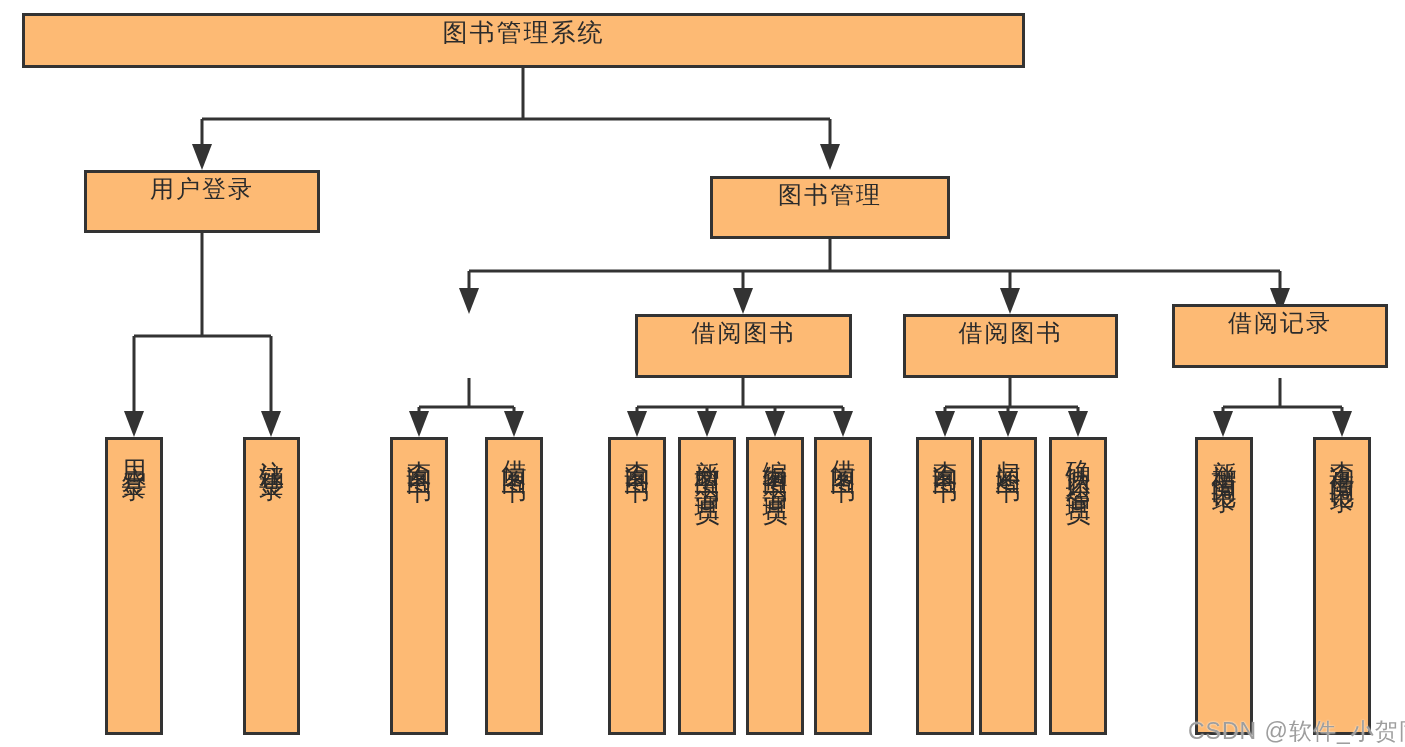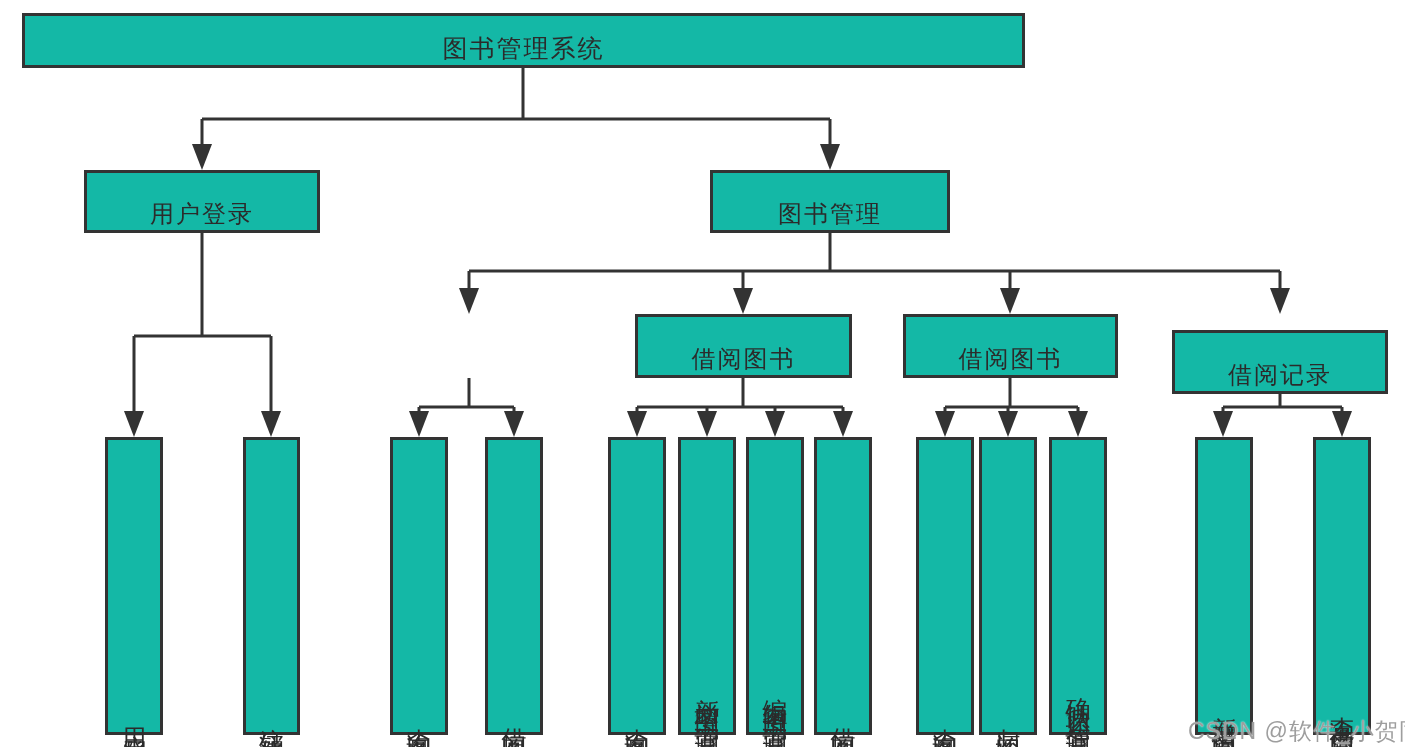--- a/index.html
+++ b/index.html
@@ -5,22 +5,22 @@
   html,body{margin:0;padding:0;background:#fff;}
   .canvas{
     position:relative;width:1405px;height:747px;background:var(--bg,#ffffff);
     font-family:"Liberation Sans",sans-serif;overflow:hidden;color:var(--text,#2b2b2b);
   }
   .connectors{position:absolute;left:0;top:0;z-index:1;}
   .connectors path{stroke:var(--line,#333333);stroke-width:3;fill:none;}
   .connectors polygon{fill:var(--line,#333333);stroke:none;}
   .box{
     position:absolute;z-index:2;box-sizing:border-box;
-    border:3px solid var(--line,#333333);background:#14b8a6;
-    display:flex;align-items:flex-end;justify-content:center;
+    border:3px solid var(--line,#333333);background:#fdba74;
+    display:flex;align-items:flex-start;justify-content:center;
   }
   .box .lbl{white-space:nowrap;}
   .h .lbl{font-size:24px;letter-spacing:2px;}
   .root .lbl{font-size:25px;letter-spacing:2px;}
   .v .lbl{
     writing-mode:vertical-rl;text-orientation:mixed;
     font-size:25px;letter-spacing:6px;line-height:1;white-space:nowrap;
   }
   .watermark{
     position:absolute;z-index:3;left:1188px;top:716px;
@@ -66,31 +66,31 @@
     </g>
   </svg>
 
   <div class="box h root" style="left:22px;top:13px;width:1003px;height:55px">
     <span class="lbl">图书管理系统</span>
   </div>
 
   <div class="box h" style="left:84px;top:170px;width:236px;height:63px">
     <span class="lbl">用户登录</span>
   </div>
-  <div class="box h" style="left:710px;top:170px;width:240px;height:63px">
+  <div class="box h" style="left:710px;top:176px;width:240px;height:63px">
     <span class="lbl">图书管理</span>
   </div>
 
   <div class="box h" style="left:635px;top:314px;width:217px;height:64px">
     <span class="lbl">借阅图书</span>
   </div>
   <div class="box h" style="left:903px;top:314px;width:215px;height:64px">
     <span class="lbl">借阅图书</span>
   </div>
-  <div class="box h" style="left:1172px;top:330px;width:216px;height:64px">
+  <div class="box h" style="left:1172px;top:304px;width:216px;height:64px">
     <span class="lbl">借阅记录</span>
   </div>
 
   <div class="box v" style="left:105px;top:437px;width:58px;height:298px">
     <span class="lbl">用户登录</span>
   </div>
   <div class="box v" style="left:243px;top:437px;width:57px;height:298px">
     <span class="lbl">注销登录</span>
   </div>
 

